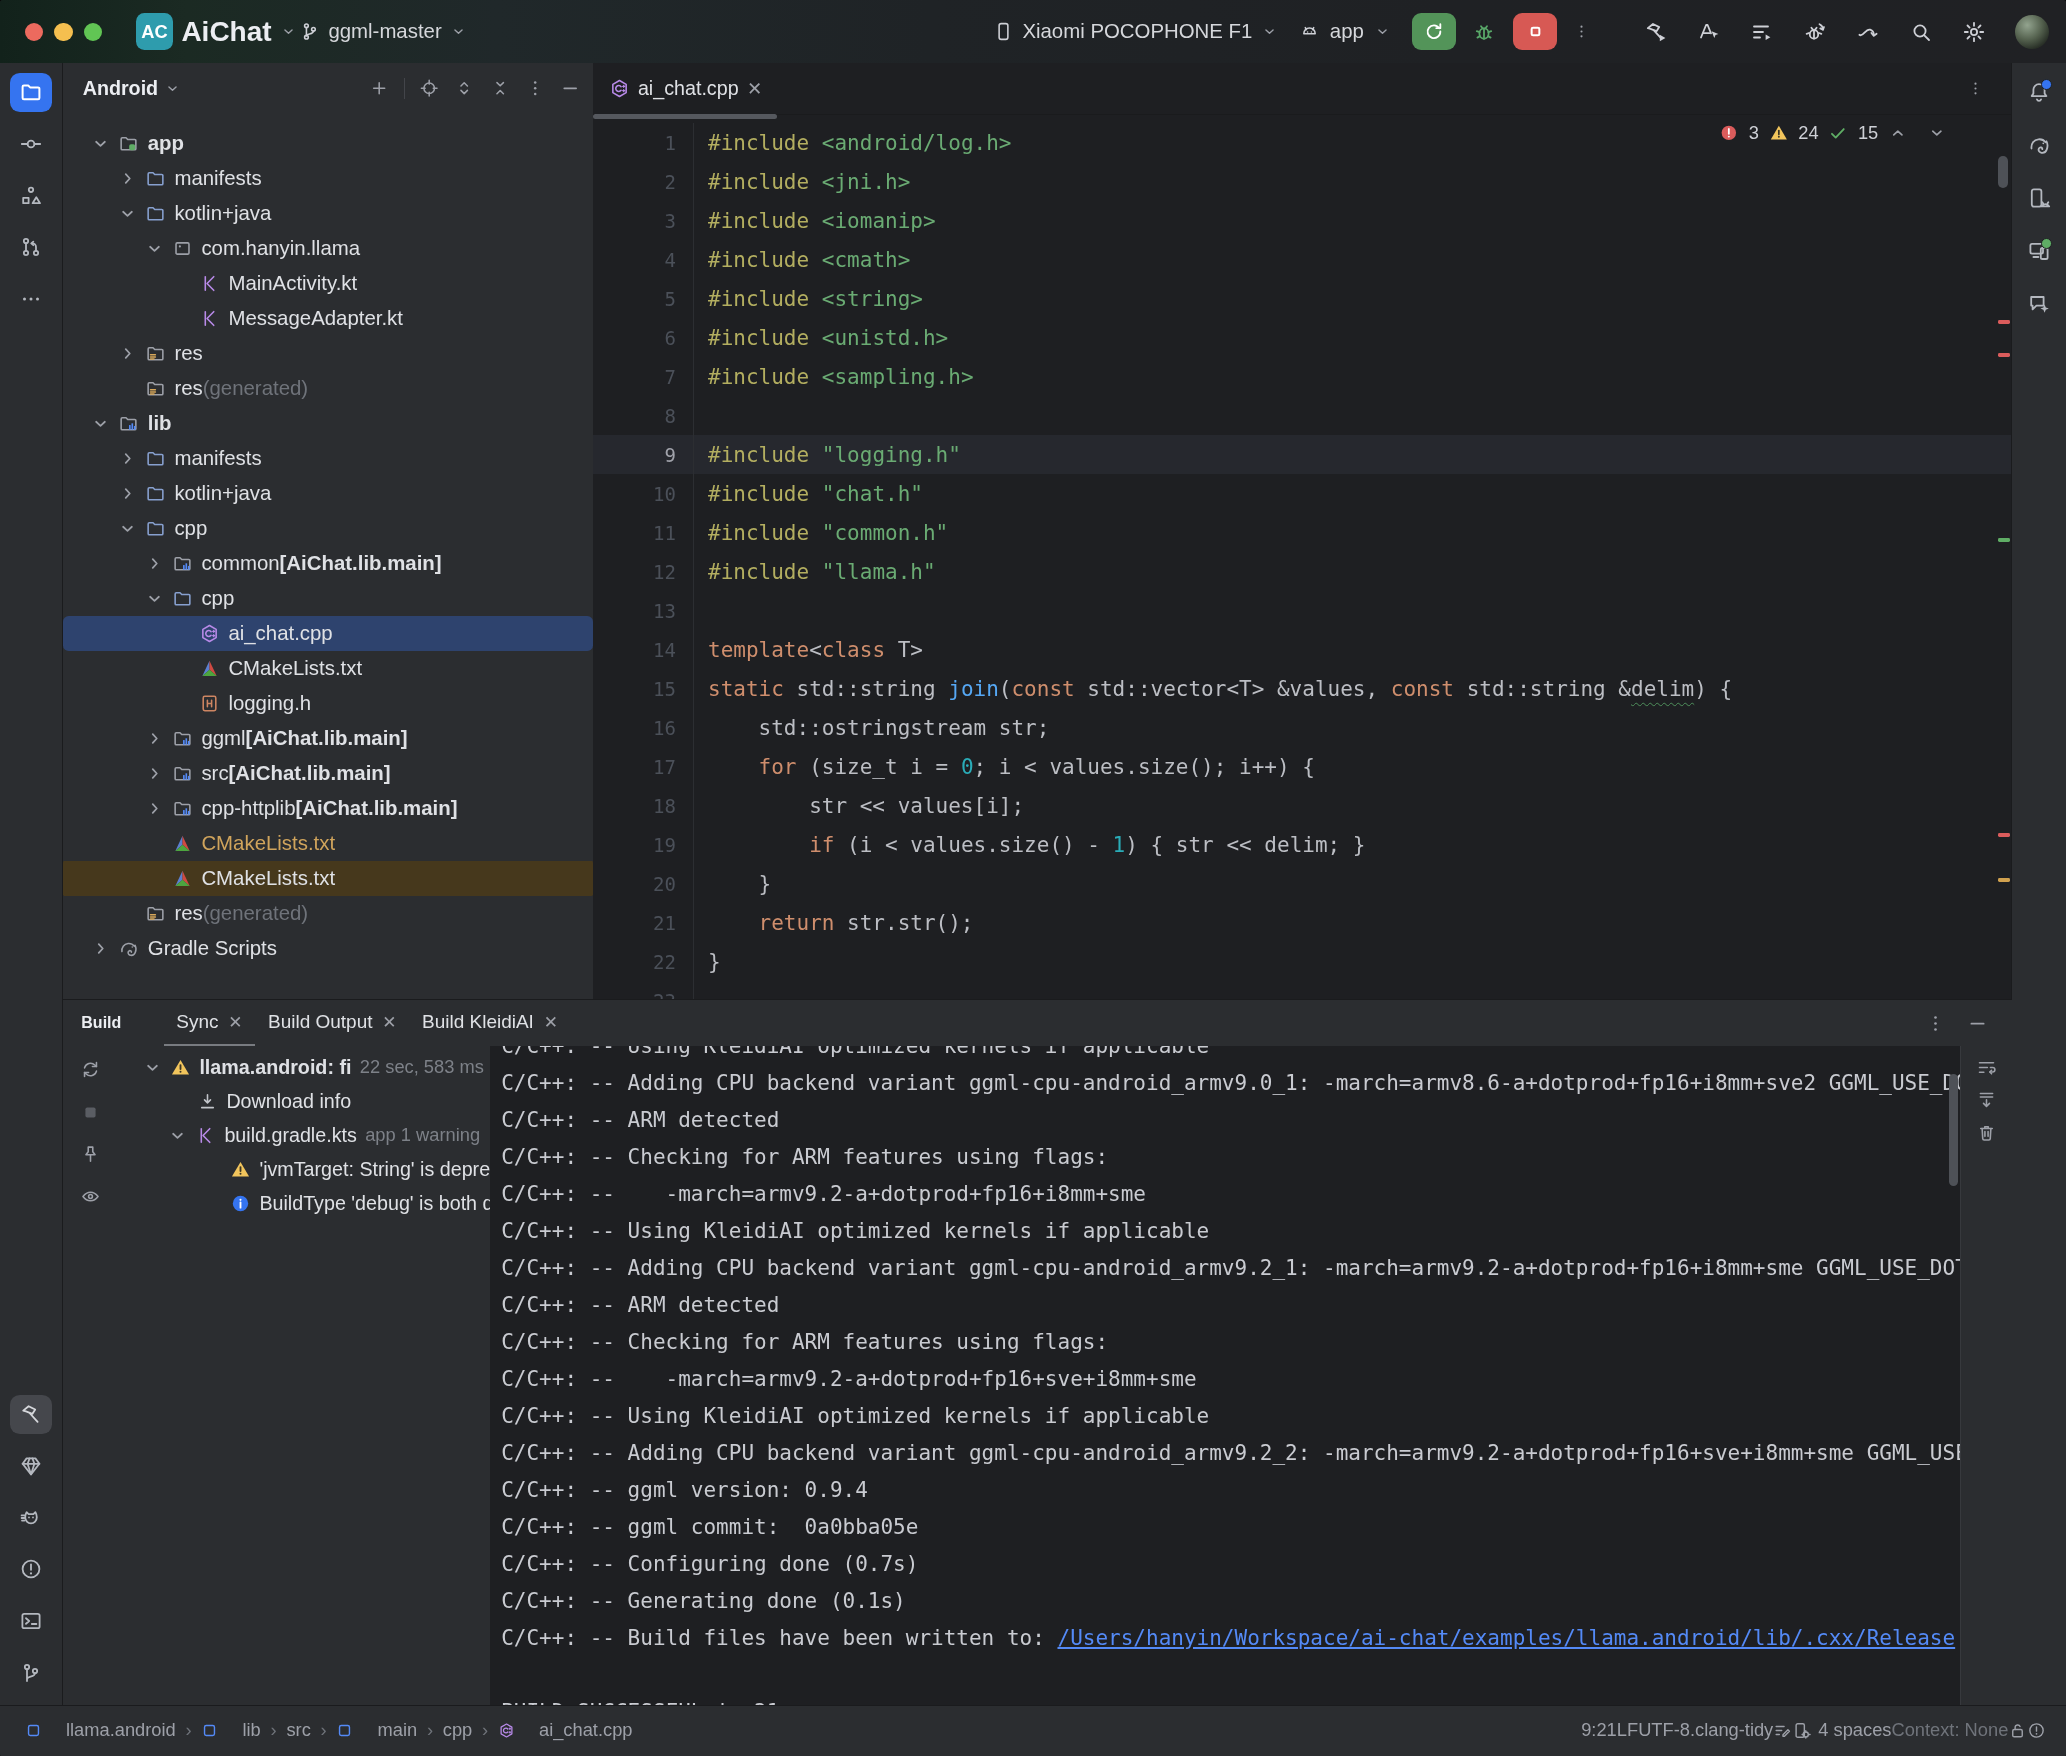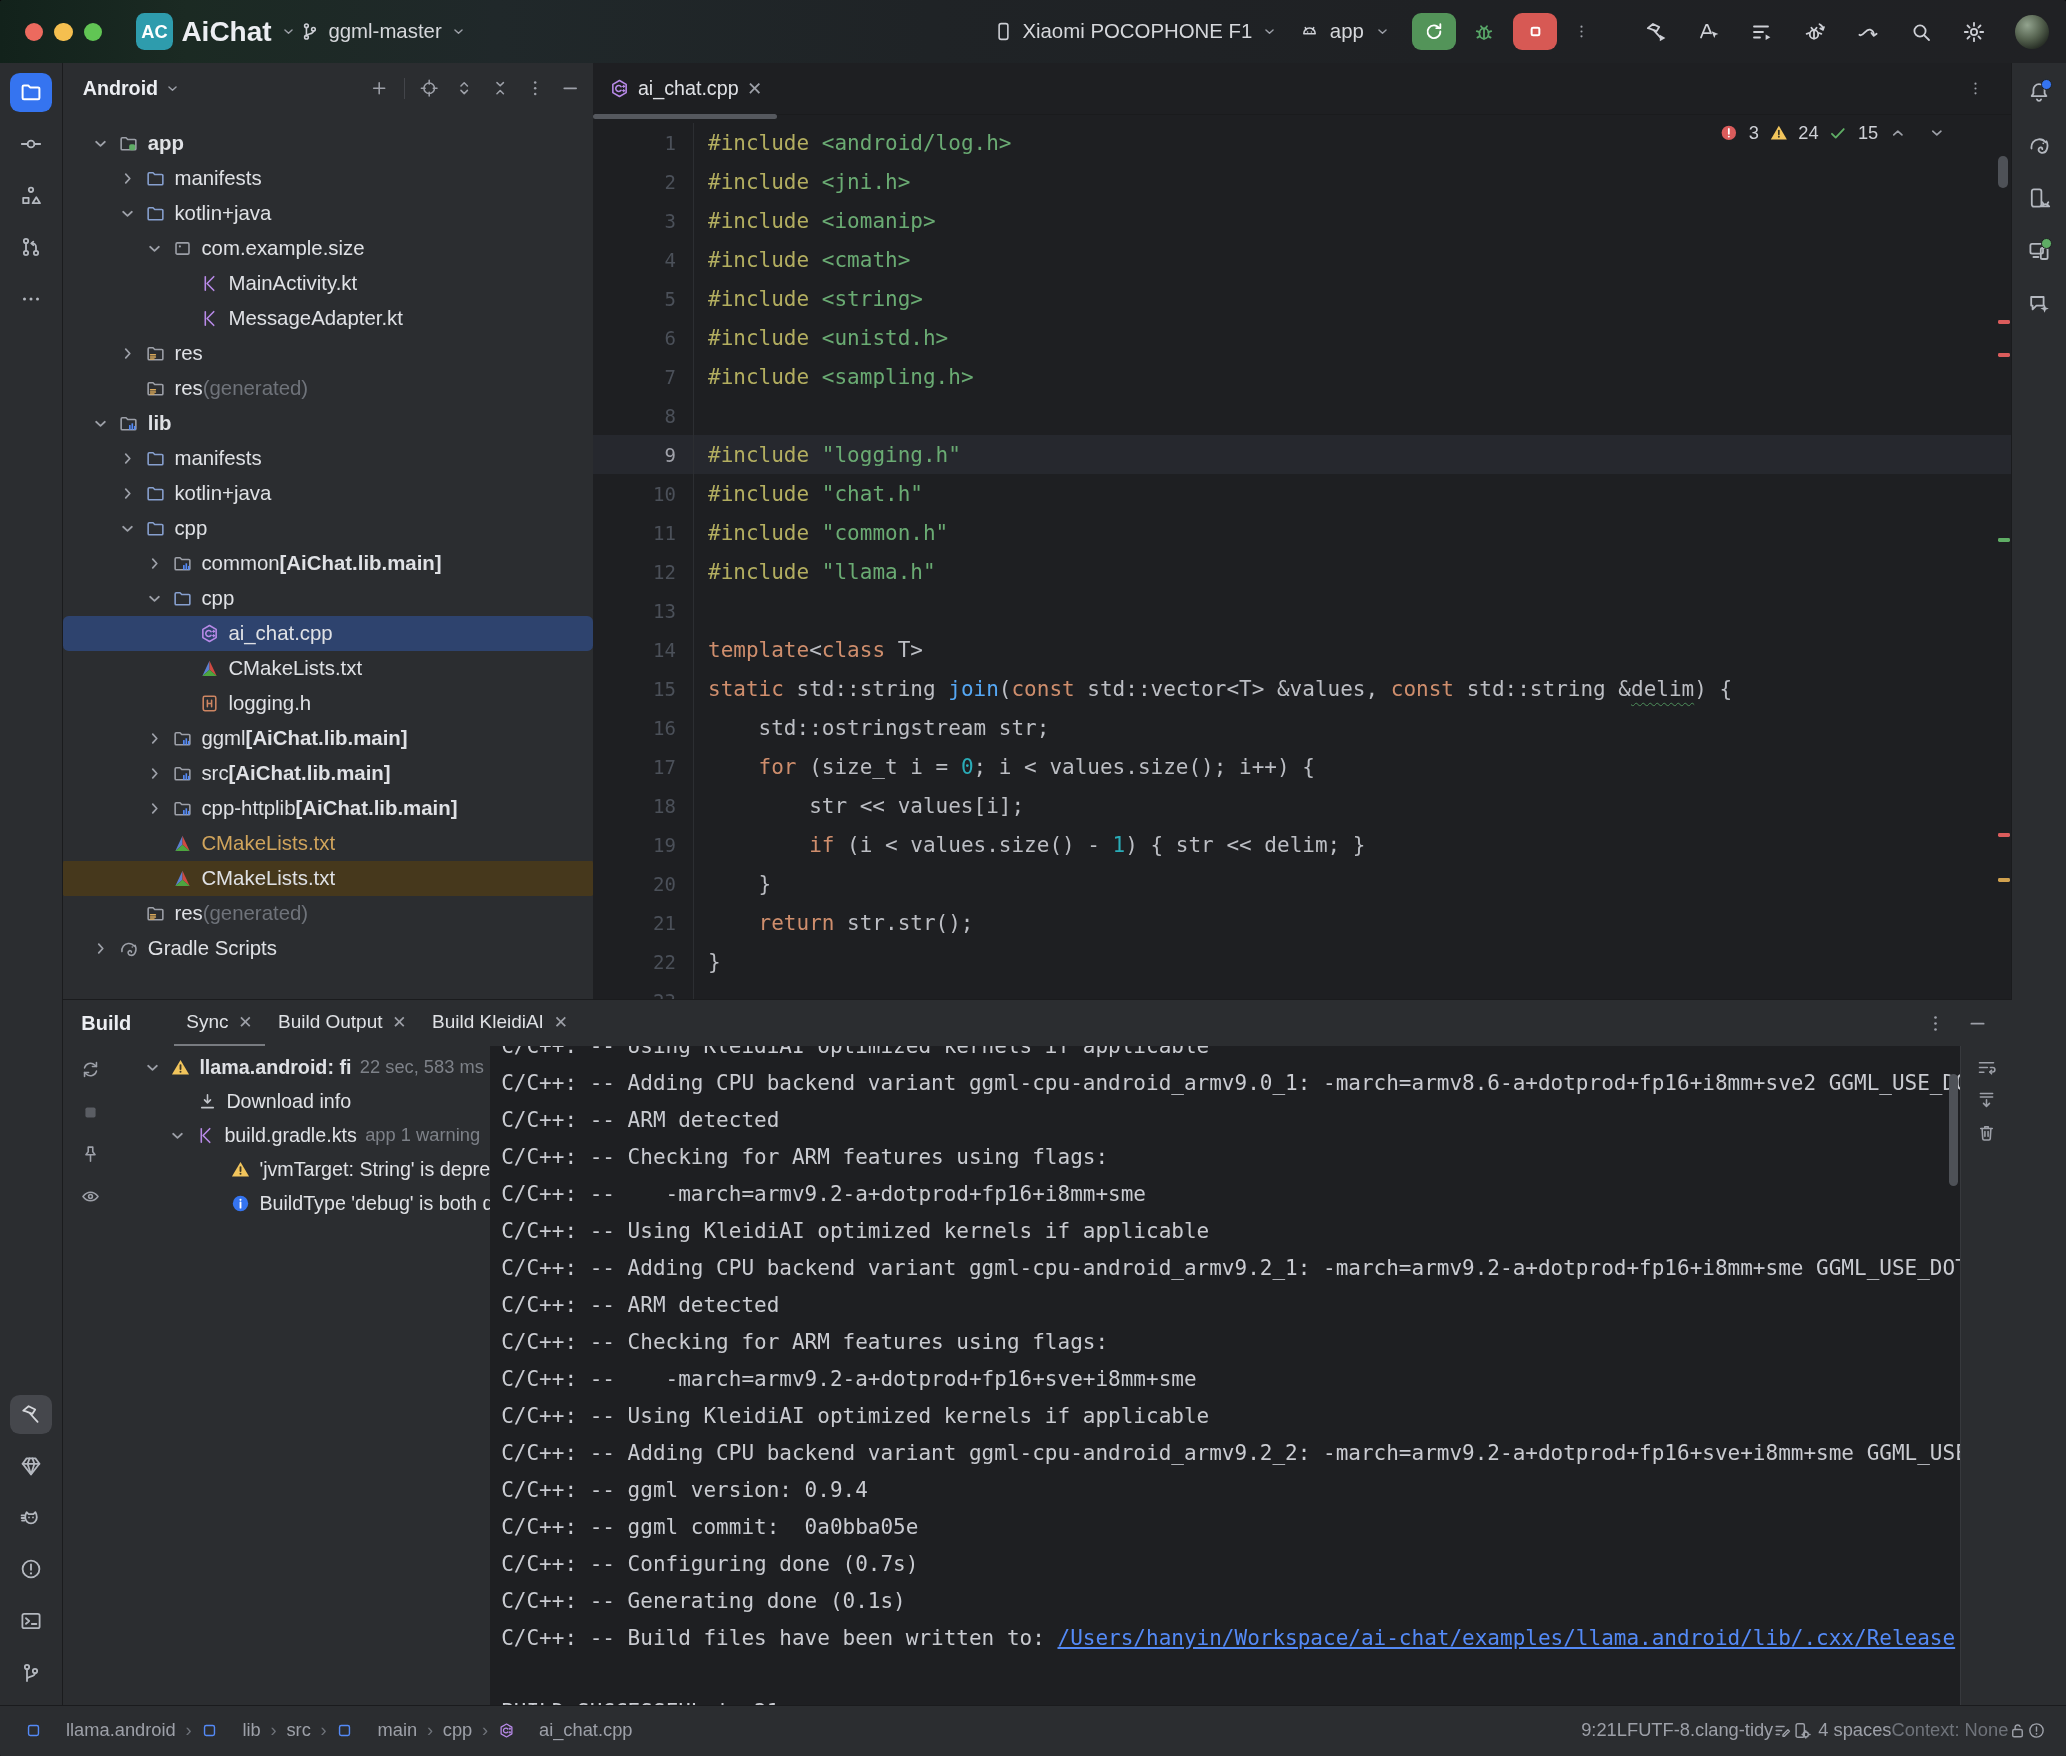--- a/index.html
+++ b/index.html
@@ -85,21 +85,21 @@
   .inspections{position:absolute;top:59px;right:65px;display:flex;align-items:center;gap:9.8px;
      font-size:18.3px;color:#ced0d6;}
   .inspections .ic svg{width:19.7px;height:19.7px;}
   .vthumb{position:absolute;right:4.2px;top:93px;width:9.8px;height:32px;background:#4e5157;border-radius:4.9px;}
   .mark{position:absolute;right:2.1px;width:12px;height:4.2px;border-radius:1.4px;}
 
   
   .build-panel{position:absolute;left:63px;top:999px;right:54px;height:706px;background:#2b2d30;
      border-top:0.7px solid #1a1b1d;}
   .bh{height:46px;display:flex;align-items:center;position:relative;}
-  .bh-title{font-size:20px;font-weight:bold;color:#eceef2;padding:0 18.3px;margin-right:24px;}
+  .bh-title{font-size:16px;font-weight:bold;color:#eceef2;padding:0 18.3px;margin-right:24px;}
   .btabs{display:flex;height:100%;}
   .btab{display:flex;align-items:center;gap:9.8px;padding:0 12.7px;font-size:19px;color:#dfe1e5;
         border-bottom:2.8px solid transparent;box-sizing:border-box;}
   .btab.active{border-bottom-color:#787b80;}
   .btab .x{color:#9da0a8;font-size:17px;}
   .bh-actions{position:absolute;right:24px;top:0;height:100%;display:flex;align-items:center;gap:21px;color:#9da0a8;}
   .bb{position:absolute;top:46px;left:0;right:0;bottom:0;}
   .btree{position:absolute;left:0;top:0;bottom:0;width:427px;background:#2b2d30;overflow:hidden;}
   .btoolbar{position:absolute;left:0;top:8.4px;width:55px;display:flex;flex-direction:column;align-items:center;
      gap:11.2px;color:#9da0a8;}
@@ -476,21 +476,21 @@
             <svg viewBox="0 0 24 24" fill="none" stroke="currentColor" stroke-width="2" stroke-linecap="round" stroke-linejoin="round">
               <path d="M7 10l5 4.6L17 10"></path>
             </svg>
           </span>
           <span class="ticon" style="color: rgb(157, 160, 168);">
             <svg viewBox="0 0 24 24" fill="none" stroke="currentColor" stroke-width="1.8" stroke-linecap="round" stroke-linejoin="round">
               <rect x="4.6" y="5.6" width="14.8" height="12.8" rx="1.4"></rect>
               <circle cx="9" cy="9.6" r="1.2" fill="currentColor" stroke="none"></circle>
             </svg>
           </span>
-          <span class="tlabel">com.example.size</span>
+          <span class="tlabel">com.hanyin.llama</span>
         </div>
         <div class="trow" style="padding-left: 108px;">
           <span class="tchev"></span>
           <span class="ticon">
             <svg viewBox="0 0 24 24" fill="none" stroke="currentColor" stroke-width="1.8" stroke-linecap="round" stroke-linejoin="round">
               <g stroke="#b88ae8">
                 <path d="M7.2 4.2v15.6"></path>
                 <path d="M16.8 4.2l-7.6 7.8 7.6 7.8"></path>
               </g>
             </svg>

